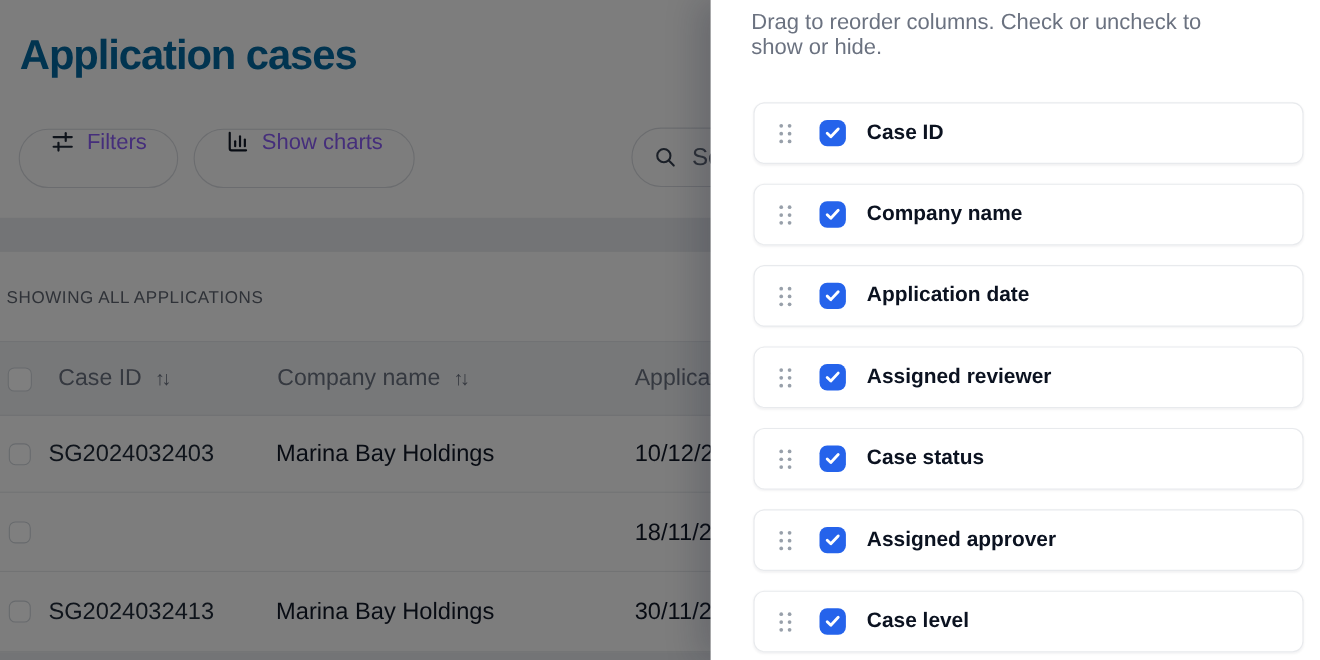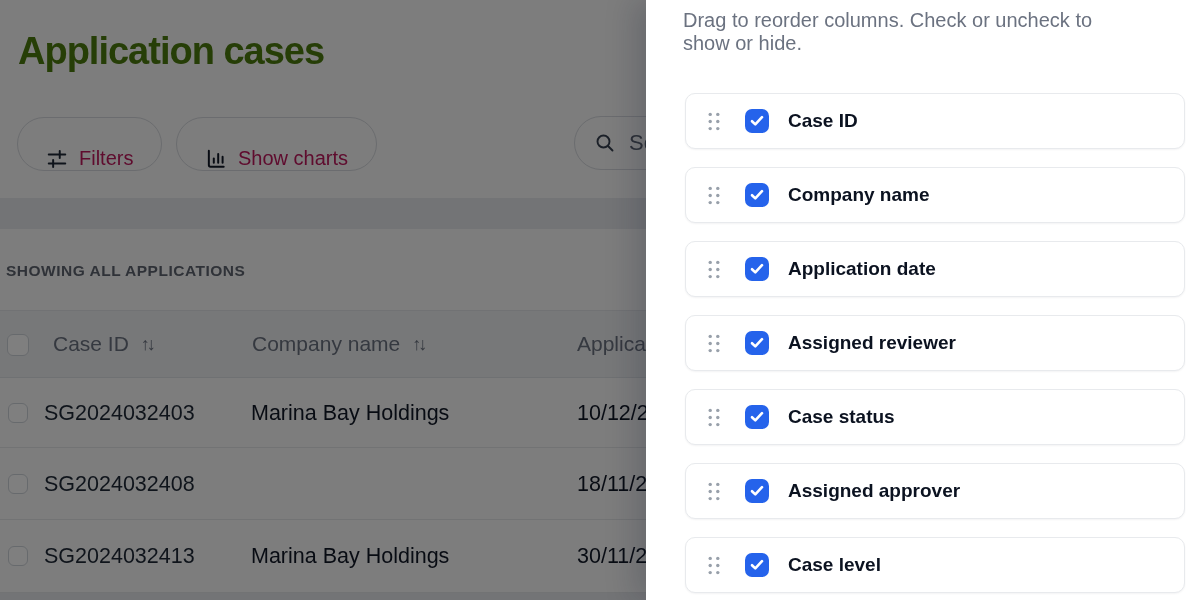--- a/index.html
+++ b/index.html
@@ -5,39 +5,39 @@
   * { margin:0; padding:0; box-sizing:border-box; }
   html,body { width:1200px; height:600px; overflow:hidden; }
   body { font-family:"Liberation Sans", sans-serif; background:#fafafa; position:relative; }
 
   .app { position:relative; width:1200px; height:600px; background:#fafafa; overflow:hidden; }
 
   
   .page { position:absolute; inset:0; z-index:1; }
 
   .page-title { position:absolute; left:18px; top:30px; font-size:38px; font-weight:700;
-                letter-spacing:-1px; color:#4d7c0f; }
-
-  .pill-btn { position:absolute; top:117px; height:54px; display:flex; align-items:flex-end;
+                letter-spacing:-1px; color:#0369a1; }
+
+  .pill-btn { position:absolute; top:117px; height:54px; display:flex; align-items:flex-start;
               gap:11px; padding:0 28px; border:1.5px solid #d6d9de; border-radius:27px;
-              background:transparent; font-size:20px; color:#be185d; cursor:pointer; }
+              background:transparent; font-size:20px; color:#8b5cf6; cursor:pointer; }
   .btn-filters { left:17px; }
   .btn-charts  { left:176px; }
   .pill-btn svg { flex:0 0 auto; }
 
   .search-box { position:absolute; left:574px; top:116px; width:340px; height:54px;
                 border:1.5px solid #d6d9de; border-radius:27px; display:flex;
                 align-items:center; padding:0 14px 0 18px; gap:12px; background:transparent; }
   .search-box input { border:none; outline:none; background:transparent; font-size:22px;
                       color:#4b5563; width:220px; font-family:"Liberation Sans",sans-serif; }
   .search-box input::placeholder { color:#5b6370; opacity:1; }
 
   .divider-band { position:absolute; left:0; top:198px; width:1200px; height:31px; background:#e7e9ec; }
 
-  .section-label { position:absolute; left:6px; top:262px; font-size:15.5px; font-weight:700;
+  .section-label { position:absolute; left:6px; top:262px; font-size:15.5px; font-weight:400;
                    letter-spacing:.5px; color:#5f6570; }
 
   .thead { position:absolute; left:0; top:310px; width:1200px; height:68px; background:#eff1f3;
            border-top:1px solid #e3e5e8; border-bottom:1px solid #dfe2e6; }
   .th { position:absolute; top:0; height:100%; display:flex; align-items:center; gap:12px;
         font-size:21px; font-weight:500; color:#6b7280; }
   .th-caseid  { left:53px; }
   .th-company { left:252px; }
   .th-date    { left:577px; }
   .sort-icon { font-size:18px; color:#6b7280; letter-spacing:-3px; }
@@ -140,21 +140,20 @@
 
     <div class="tbody">
       <div class="trow trow-1">
         <span class="cb"></span>
         <span class="td td-caseid">SG2024032403</span>
         <span class="td td-company">Marina Bay Holdings</span>
         <span class="td td-date">10/12/2024</span>
       </div>
       <div class="trow trow-2">
         <span class="cb"></span>
-        <span class="td td-caseid">SG2024032408</span>
         <span class="td td-date">18/11/2024</span>
       </div>
       <div class="trow trow-3">
         <span class="cb"></span>
         <span class="td td-caseid">SG2024032413</span>
         <span class="td td-company">Marina Bay Holdings</span>
         <span class="td td-date">30/11/2024</span>
       </div>
     </div>
 

